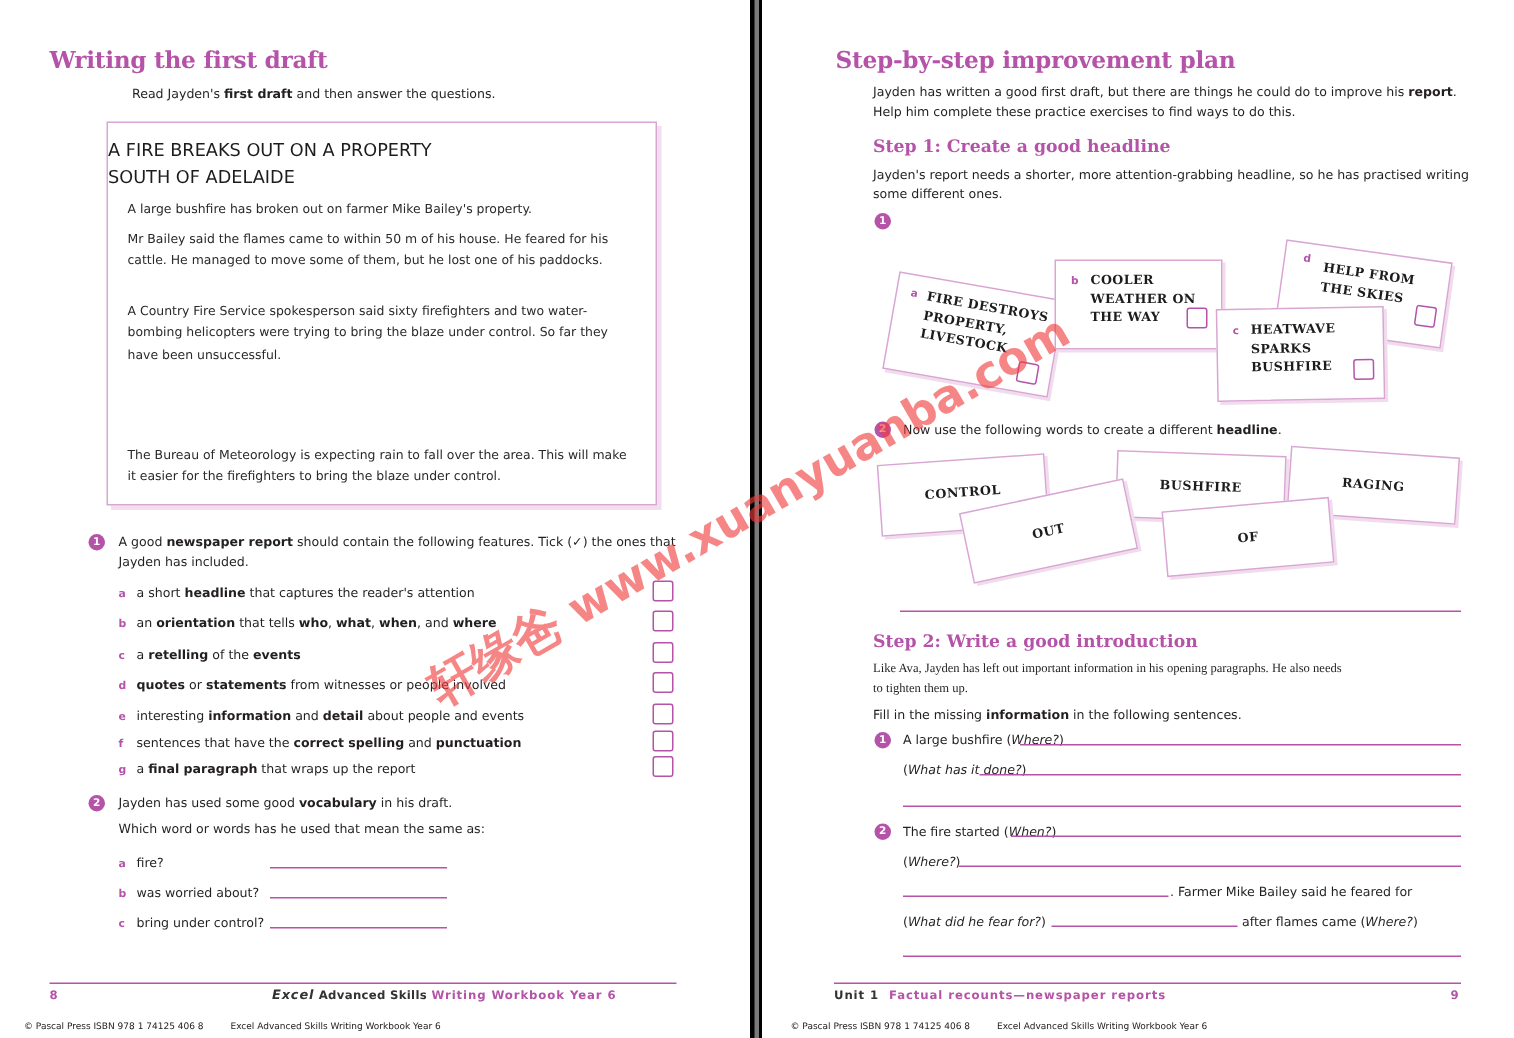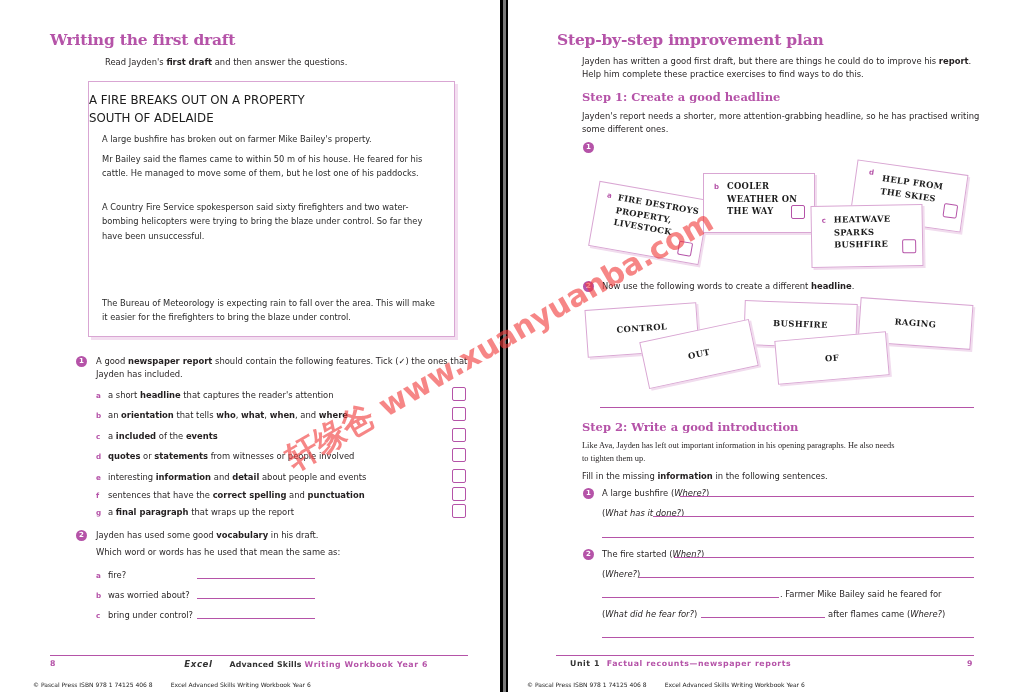--- a/index.html
+++ b/index.html
@@ -1,20 +1,20 @@
 <!DOCTYPE html>
 <html><head>
 <meta charset="utf-8">
 <style>
   * { box-sizing: border-box; margin: 0; padding: 0; }
   html, body { width: 1009px; height: 692px; background: #ffffff; overflow: hidden; }
   body { position: relative; font-family: "DejaVu Sans", sans-serif; color: #231f20; }
 
   .page { position: absolute; top: 0; height: 692px; background: #fff; }
-  .page-left { left: 17px; width: 460px; }
+  .page-left { left: 0; width: 460px; }
   .page-right { left: 508px; width: 501px; }
 
   .spine { position: absolute; top: 0; left: 500px; width: 8px; height: 692px; background: #000; }
   .spine .stripe { position: absolute; left: 3px; top: 0; width: 3px; height: 692px; background: #7a7a7a; }
 
   .h1 { position: absolute; font-family: "DejaVu Serif", serif; font-weight: bold; color: #b553a8; font-size: 15.5px; letter-spacing: -0.2px; }
   .h2 { position: absolute; font-family: "DejaVu Serif", serif; font-weight: bold; color: #b553a8; font-size: 11.5px; }
   .txt { position: absolute; font-size: 8.4px; line-height: 12.5px; color: #231f20; }
   .txt b { font-weight: bold; }
   .txt i { font-style: italic; }
@@ -24,21 +24,21 @@
   .article-p { position: absolute; left: 13px; width: 340px; font-size: 8.3px; line-height: 14.4px; color: #2a2a2a; }
 
   .qnum { position: absolute; width: 11px; height: 11px; border-radius: 50%; background: #b553a8; color: #fff; font-size: 7px; font-weight: bold; text-align: center; line-height: 11px; }
   .letter { position: absolute; font-size: 7.2px; font-weight: bold; color: #b553a8; }
   .checkbox { position: absolute; width: 14px; height: 14px; border: 1.3px solid #b553a8; border-radius: 2px; background: #fff; }
   .answer-line { position: absolute; height: 0; border-bottom: 1.3px solid #b553a8; }
 
   .footer-rule { position: absolute; height: 0; border-top: 1.3px solid #b553a8; }
   .footer-text { position: absolute; font-size: 7.8px; font-weight: bold; letter-spacing: 0.6px; }
   .pink { color: #b553a8; }
-  .dark { color: #333; margin-left: 14px; }
+  .dark { color: #333; }
   .copyright { position: absolute; top: 681px; font-size: 6px; color: #222; white-space: nowrap; }
 
   .card { position: absolute; background: #fff; border: 1.2px solid #d9a6d3; box-shadow: 2px 2px 0 #f1dcee; }
   .card-text { position: absolute; font-family: "DejaVu Serif", serif; font-weight: bold; font-size: 8.4px; line-height: 12.5px; color: #1c1c1c; letter-spacing: 0.3px; }
   .card-letter { position: absolute; font-size: 7px; font-weight: bold; color: #b553a8; }
   .word-card { position: absolute; background: #fff; border: 1.2px solid #d9a6d3; box-shadow: 2px 2px 0 #f1dcee; }
   .word-card span { position: absolute; width: 100%; text-align: center; font-family: "DejaVu Serif", serif; font-weight: bold; font-size: 8.4px; color: #1c1c1c; letter-spacing: 0.4px; }
 
   .watermark { position: absolute; font-family: "DejaVu Sans", sans-serif; font-weight: bold; color: rgba(240, 60, 60, 0.62); font-size: 30px; white-space: nowrap; transform-origin: left bottom; pointer-events: none; }
 </style>
@@ -66,21 +66,21 @@
   <div class="txt" style="left:79px; top:355px; width:380px;"><span>A good </span><b>newspaper report</b><span> should contain the following features. Tick (✓) the ones that Jayden has included.</span></div>
 
   <div id="q1-items">
       <div class="letter" style="left: 79px; top: 391px;">a</div>
       <div class="txt" style="left: 91px; top: 389px;"><span>a short </span><b>headline</b><span> that captures the reader's attention</span></div>
       <div class="checkbox" style="left: 435px; top: 387px;"></div>
       <div class="letter" style="left: 79px; top: 411px;">b</div>
       <div class="txt" style="left: 91px; top: 409px;"><span>an </span><b>orientation</b><span> that tells </span><b>who</b><span>, </span><b>what</b><span>, </span><b>when</b><span>, and </span><b>where</b></div>
       <div class="checkbox" style="left: 435px; top: 407px;"></div>
       <div class="letter" style="left: 79px; top: 432px;">c</div>
-      <div class="txt" style="left: 91px; top: 430px;"><span>a </span><b>included</b><span> of the </span><b>events</b></div>
+      <div class="txt" style="left: 91px; top: 430px;"><span>a </span><b>retelling</b><span> of the </span><b>events</b></div>
       <div class="checkbox" style="left: 435px; top: 428px;"></div>
       <div class="letter" style="left: 79px; top: 452px;">d</div>
       <div class="txt" style="left: 91px; top: 450px;"><b>quotes</b><span> or </span><b>statements</b><span> from witnesses or people involved</span></div>
       <div class="checkbox" style="left: 435px; top: 448px;"></div>
       <div class="letter" style="left: 79px; top: 473px;">e</div>
       <div class="txt" style="left: 91px; top: 471px;"><span>interesting </span><b>information</b><span> and </span><b>detail</b><span> about people and events</span></div>
       <div class="checkbox" style="left: 435px; top: 469px;"></div>
       <div class="letter" style="left: 79px; top: 491px;">f</div>
       <div class="txt" style="left: 91px; top: 489px;"><span>sentences that have the </span><b>correct spelling</b><span> and </span><b>punctuation</b></div>
       <div class="checkbox" style="left: 435px; top: 487px;"></div>

